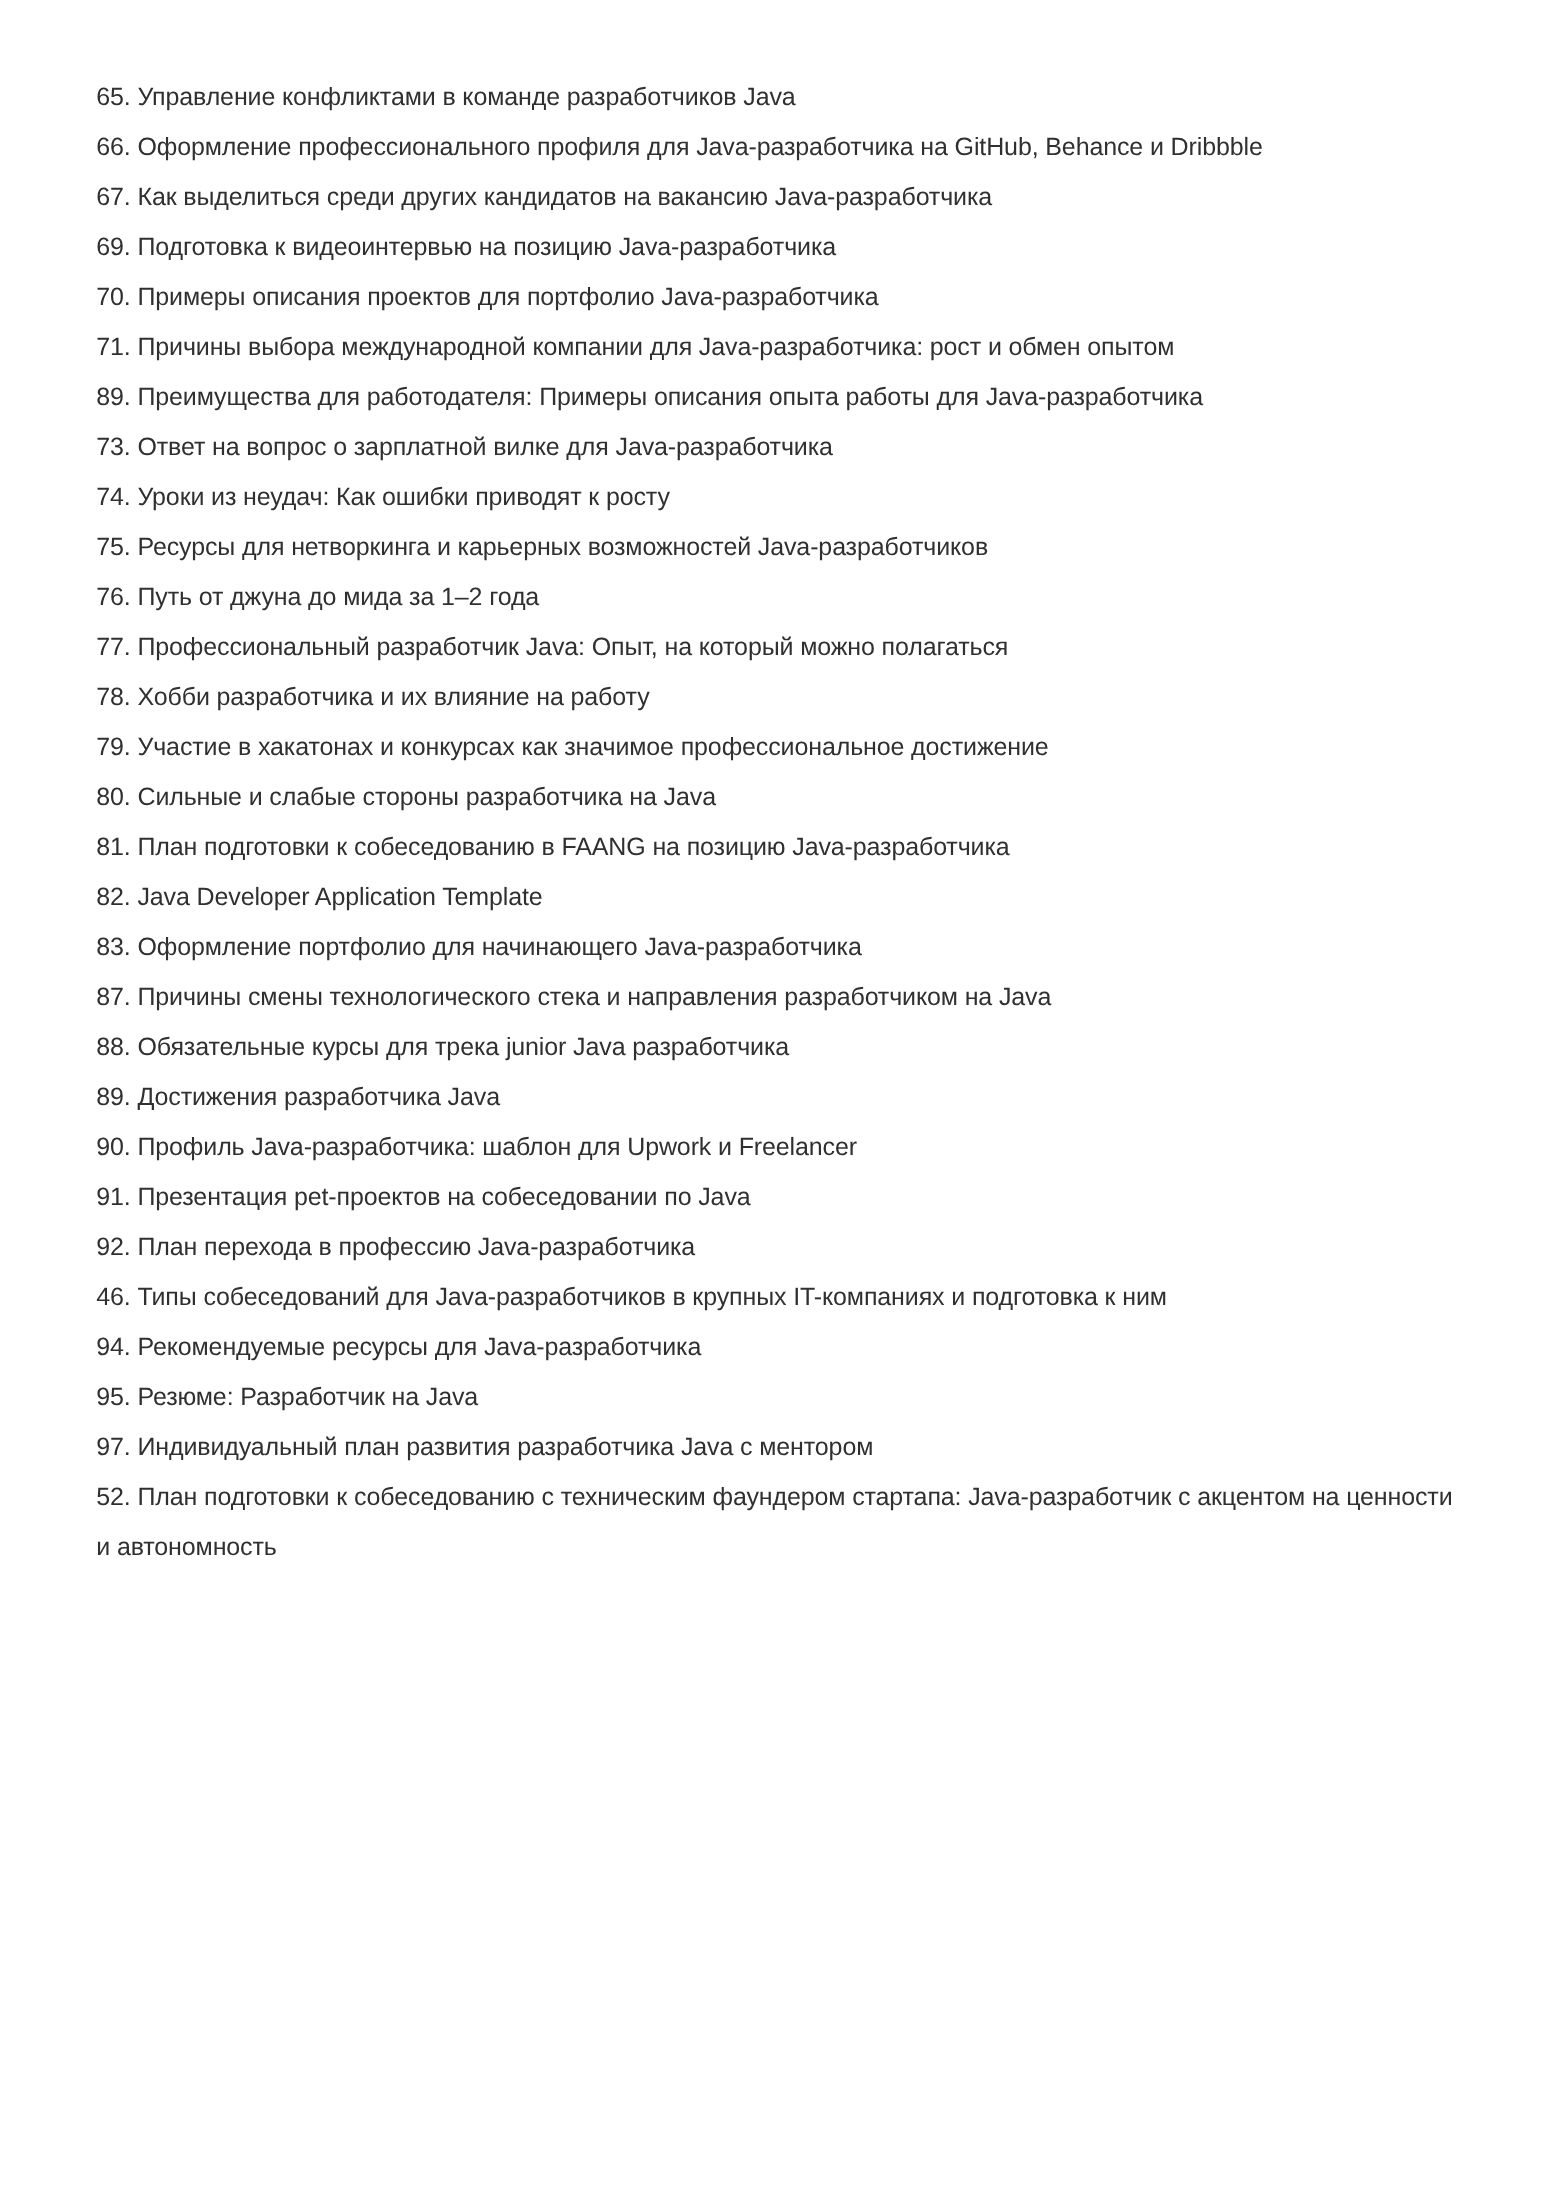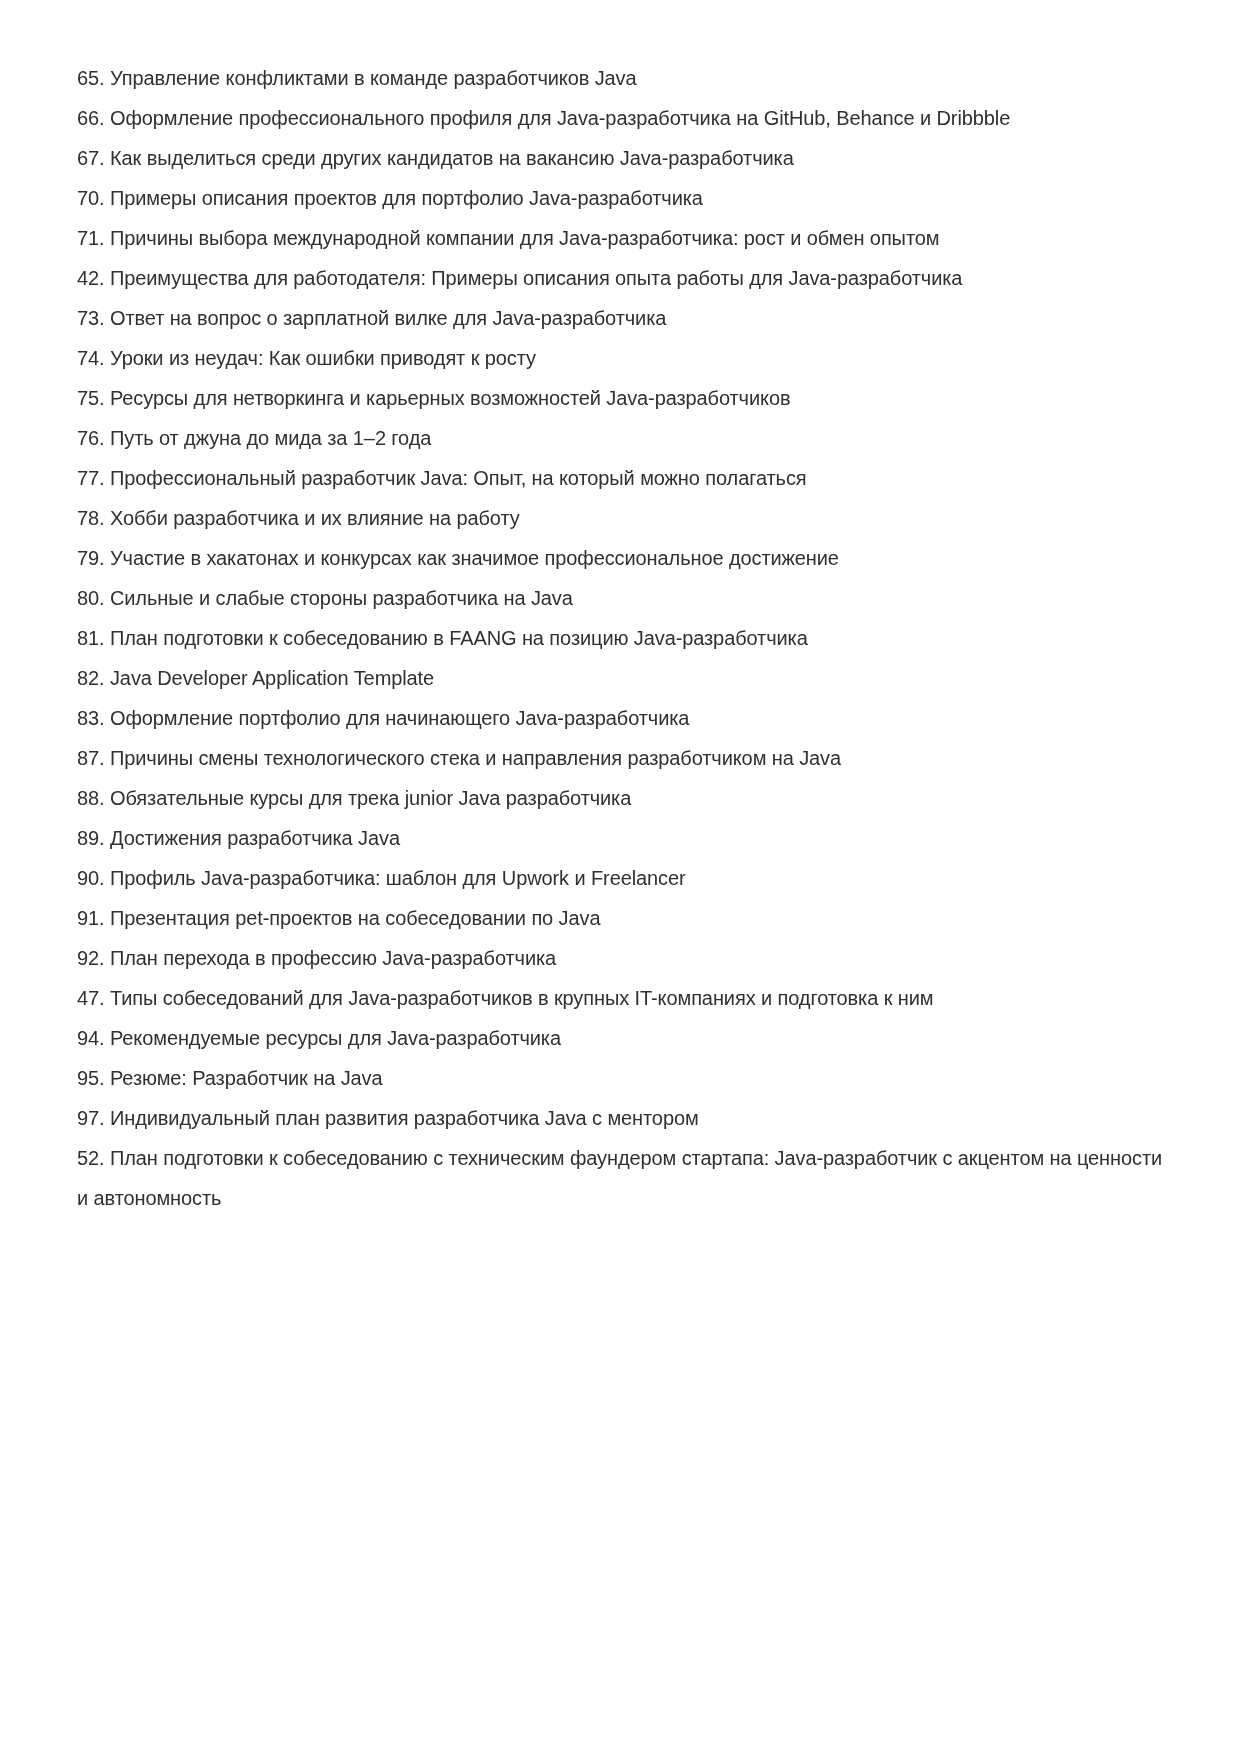--- a/index.html
+++ b/index.html
@@ -32,39 +32,40 @@
   }
 </style>
 </head>
 <body>
 
 <main class="page">
   <div>
       <p class="item">65. Управление конфликтами в команде разработчиков Java</p>
       <p class="item">66. Оформление профессионального профиля для Java-разработчика на GitHub, Behance и Dribbble</p>
       <p class="item">67. Как выделиться среди других кандидатов на вакансию Java-разработчика</p>
+      <p class="item">69. Подготовка к видеоинтервью на позицию Java-разработчика</p>
       <p class="item">70. Примеры описания проектов для портфолио Java-разработчика</p>
       <p class="item">71. Причины выбора международной компании для Java-разработчика: рост и обмен опытом</p>
-      <p class="item">42. Преимущества для работодателя: Примеры описания опыта работы для Java-разработчика</p>
+      <p class="item">89. Преимущества для работодателя: Примеры описания опыта работы для Java-разработчика</p>
       <p class="item">73. Ответ на вопрос о зарплатной вилке для Java-разработчика</p>
       <p class="item">74. Уроки из неудач: Как ошибки приводят к росту</p>
       <p class="item">75. Ресурсы для нетворкинга и карьерных возможностей Java-разработчиков</p>
       <p class="item">76. Путь от джуна до мида за 1–2 года</p>
       <p class="item">77. Профессиональный разработчик Java: Опыт, на который можно полагаться</p>
       <p class="item">78. Хобби разработчика и их влияние на работу</p>
       <p class="item">79. Участие в хакатонах и конкурсах как значимое профессиональное достижение</p>
       <p class="item">80. Сильные и слабые стороны разработчика на Java</p>
       <p class="item">81. План подготовки к собеседованию в FAANG на позицию Java-разработчика</p>
       <p class="item">82. Java Developer Application Template</p>
       <p class="item">83. Оформление портфолио для начинающего Java-разработчика</p>
       <p class="item">87. Причины смены технологического стека и направления разработчиком на Java</p>
       <p class="item">88. Обязательные курсы для трека junior Java разработчика</p>
       <p class="item">89. Достижения разработчика Java</p>
       <p class="item">90. Профиль Java-разработчика: шаблон для Upwork и Freelancer</p>
       <p class="item">91. Презентация pet-проектов на собеседовании по Java</p>
       <p class="item">92. План перехода в профессию Java-разработчика</p>
-      <p class="item">47. Типы собеседований для Java-разработчиков в крупных IT-компаниях и подготовка к ним</p>
+      <p class="item">46. Типы собеседований для Java-разработчиков в крупных IT-компаниях и подготовка к ним</p>
       <p class="item">94. Рекомендуемые ресурсы для Java-разработчика</p>
       <p class="item">95. Резюме: Разработчик на Java</p>
       <p class="item">97. Индивидуальный план развития разработчика Java с ментором</p>
       <p class="item">52. План подготовки к собеседованию с техническим фаундером стартапа: Java-разработчик с акцентом на ценности и автономность</p>
     </div>
 </main>
 
 </body></html>

